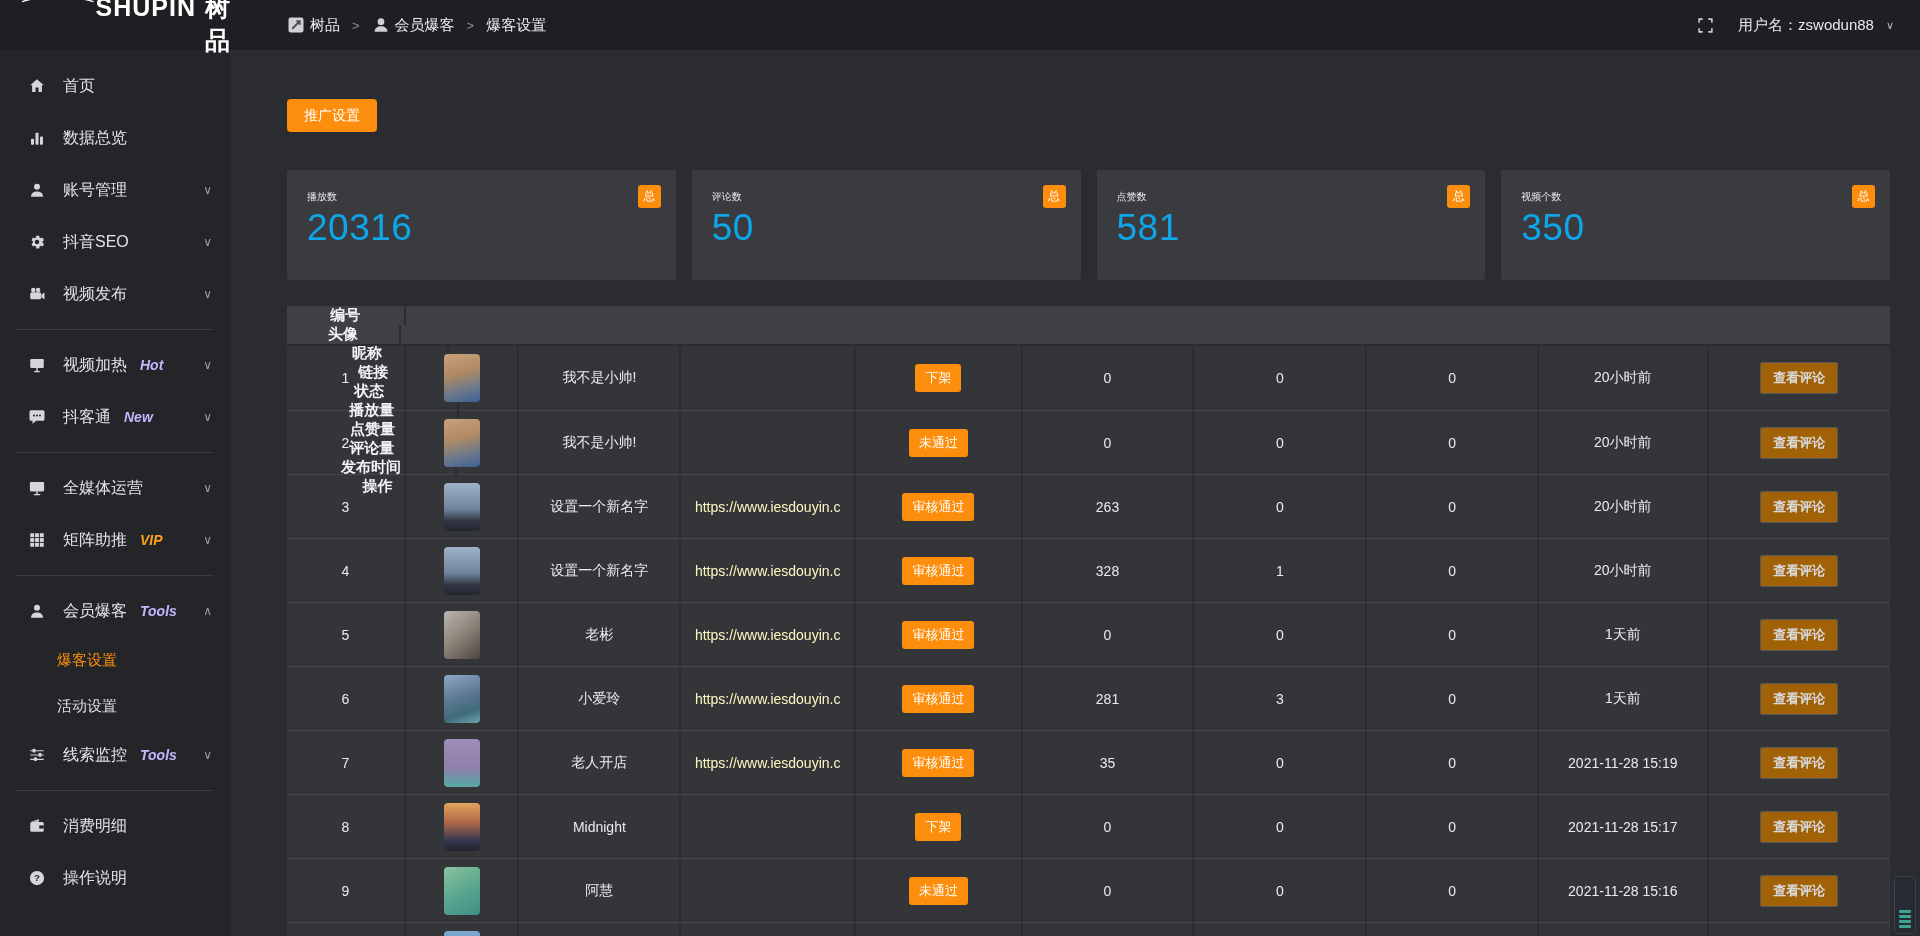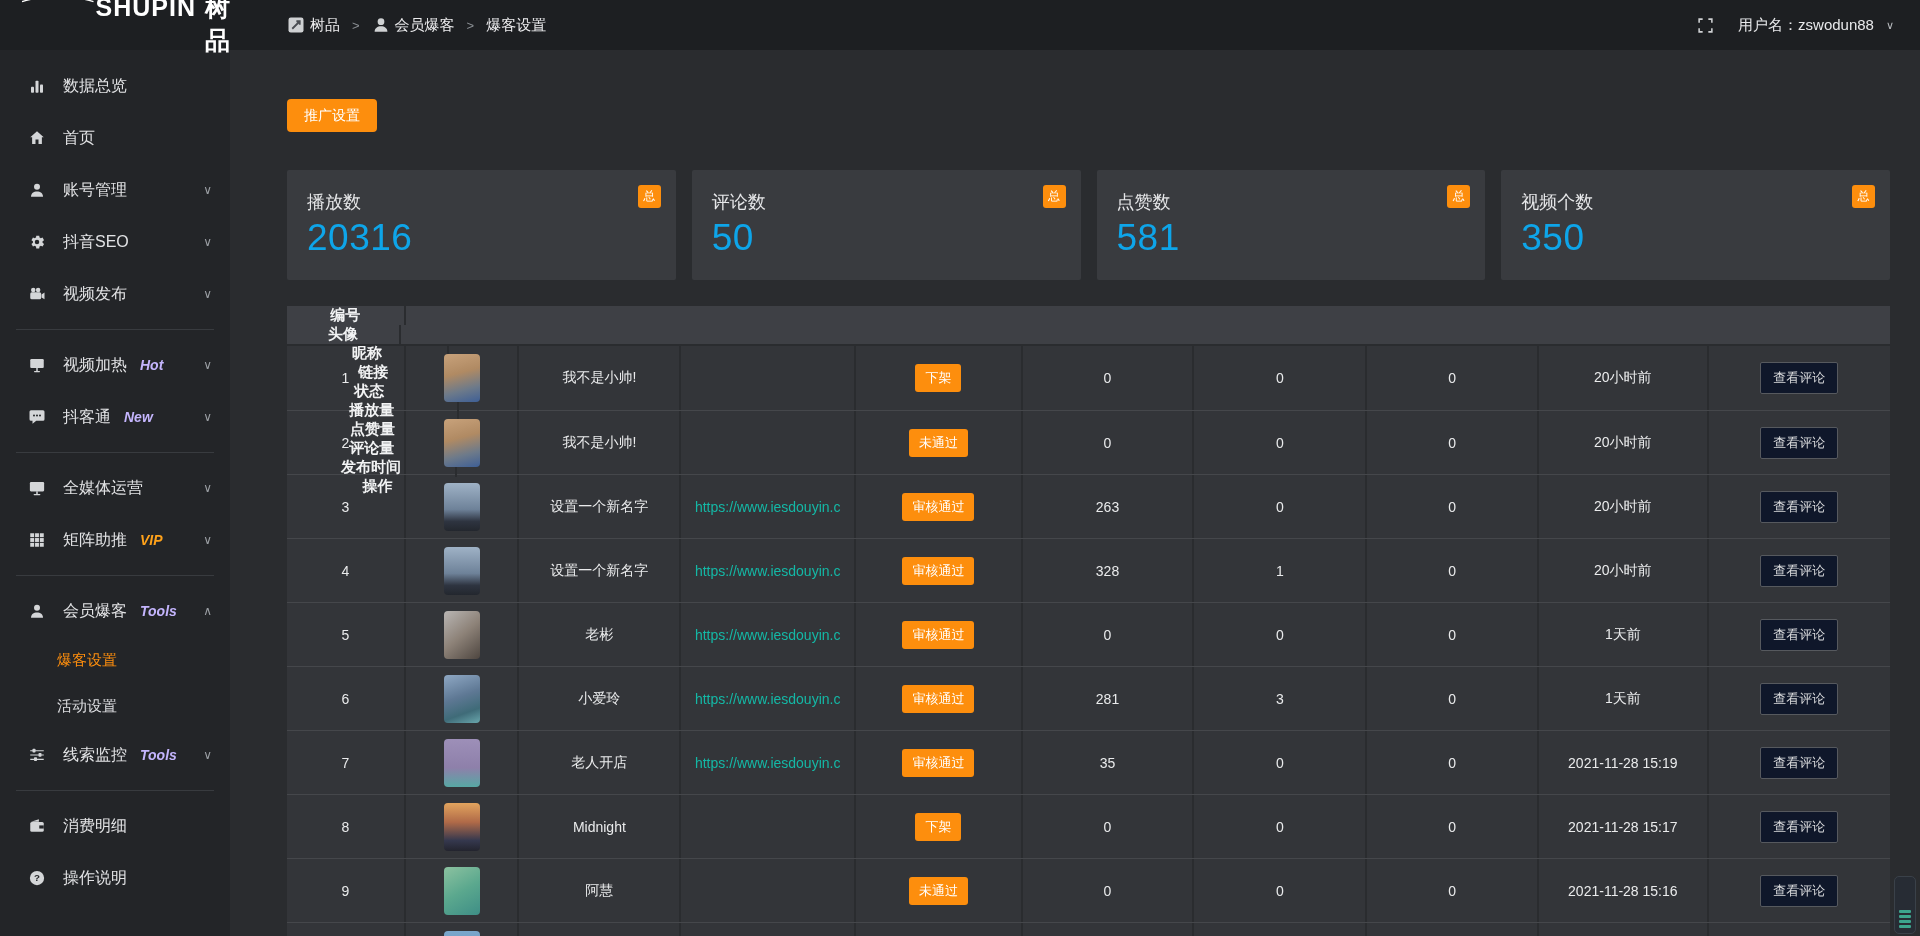--- a/index.html
+++ b/index.html
@@ -34,44 +34,44 @@
   .submenu-item.active { color:#fd8e0d; }
   .sb-divider { height:1px; background:#383b3f; margin:9px 16px; }
 
   
   .main { position:absolute; left:230px; top:50px; width:1690px; height:886px;
           padding:49px 30px 0 57px; overflow:hidden; }
   .promo-btn { background:#fd8e0d; color:#fff; font-size:14px; border:none; border-radius:4px;
                height:33px; padding:0 17px; cursor:pointer; }
   .cards { display:flex; gap:16px; margin-top:38px; }
   .card { flex:1; height:110px; background:#393b3f; border-radius:2px; position:relative; padding:20px 20px 0; }
-  .card-label { font-size:18px; color:#e6e7e9; }
+  .card-label { font-size:10px; color:#e6e7e9; }
   .card-value { font-size:37px; color:#0ea5e9; margin-top:3px; letter-spacing:.5px; }
   .card-badge { position:absolute; top:15px; right:15px; width:23px; height:23px; background:#fd8e0d;
                 border-radius:3px; color:#fff; font-size:12px; display:flex; align-items:center; justify-content:center; }
 
   
   .vtable { margin-top:26px; }
   .thead { display:flex; background:#3e4045; height:40px; border-bottom:2px solid #2a2c2f;flex-direction:column; }
   .th { display:flex; align-items:center; justify-content:center; font-size:15px; font-weight:bold;
         color:#f2f3f4; border-right:2px solid #2a2c2f; }
   .th:last-child { border-right:none; }
   .trow { display:flex; background:#333539; height:64px; }
   .trow + .trow { border-top:1px solid #45474b; }
   .td { display:flex; align-items:center; justify-content:center; font-size:14px; color:#eaebec;
         border-right:2px solid #2a2c2f; overflow:hidden; }
   .td:last-child { border-right:none; }
   .c1{width:7.4%;} .c2{width:7.1%;} .c3{width:10.1%;} .c4{width:10.9%;} .c5{width:10.4%;}
   .c6{width:10.7%;} .c7{width:10.8%;} .c8{width:10.7%;} .c9{width:10.6%;} .c10{width:11.3%;}
   .avatar { width:36px; height:48px; border-radius:4px; background:#556; }
-  .link { color:#14b8a6; font-size:14px; text-decoration:none; white-space:nowrap; cursor:pointer; }
+  .link { color:#fef9c3; font-size:14px; text-decoration:none; white-space:nowrap; cursor:pointer; }
   .status-badge { background:#fd8e0d; color:#fff; font-size:13px; padding:5px 10px; border-radius:3px; white-space:nowrap; }
   .status-badge:empty { display:none; }
-  .action-btn { background:#0f172a; border:1px solid #56595e; color:#d9dadc; font-size:13px;
-                padding:6px 12px; border-radius:2px; cursor:pointer; white-space:nowrap; }
+  .action-btn { background:#a16207; border:1px solid #56595e; color:#d9dadc; font-size:13px;
+                padding:6px 12px; border-radius:2px; cursor:pointer; white-space:nowrap;font-weight:bold; }
 
   
   .side-widget { position:absolute; right:4px; bottom:2px; width:22px; height:58px; background:#272c34;
                  border:1px solid #3a4149; border-radius:5px; display:flex; flex-direction:column;
                  justify-content:flex-end; align-items:center; gap:2px; padding-bottom:5px; cursor:pointer; }
   .sw-bar { width:12px; height:3px; background:#3da58e; border-radius:1px; }
 </style>
 </head>
 <body>
 
@@ -120,36 +120,36 @@
       <span>用户名：zswodun88</span>
       <span class="chev">∨</span>
     </span>
   </div>
 </header>
 
 <aside class="sidebar">
   <div class="menu-item">
     <span class="mi-icon">
         <svg viewBox="0 0 24 24">
+          <path fill="#d4d6d8" d="M12 3 3 11h2.5v9H10v-6h4v6h4.5v-9H21z"></path>
+        </svg>
+      </span>
+    <span class="mi-label">首页</span>
+  </div>
+  <div class="menu-item">
+    <span class="mi-icon">
+        <svg viewBox="0 0 24 24">
           <g fill="#d4d6d8">
             <rect x="4" y="13" width="4" height="8" rx="1"></rect>
             <rect x="10" y="5" width="4" height="16" rx="1"></rect>
             <rect x="16" y="10" width="4" height="11" rx="1"></rect>
           </g>
         </svg>
       </span>
     <span class="mi-label">数据总览</span>
-  </div>
-  <div class="menu-item">
-    <span class="mi-icon">
-        <svg viewBox="0 0 24 24">
-          <path fill="#d4d6d8" d="M12 3 3 11h2.5v9H10v-6h4v6h4.5v-9H21z"></path>
-        </svg>
-      </span>
-    <span class="mi-label">首页</span>
   </div>
   <div class="menu-item">
     <span class="mi-icon">
         <svg viewBox="0 0 24 24">
           <g fill="#d4d6d8">
             <circle cx="12" cy="7.5" r="4"></circle>
             <path d="M4 21c0-4.5 3.6-7 8-7s8 2.5 8 7z"></path>
           </g>
         </svg>
       </span>

